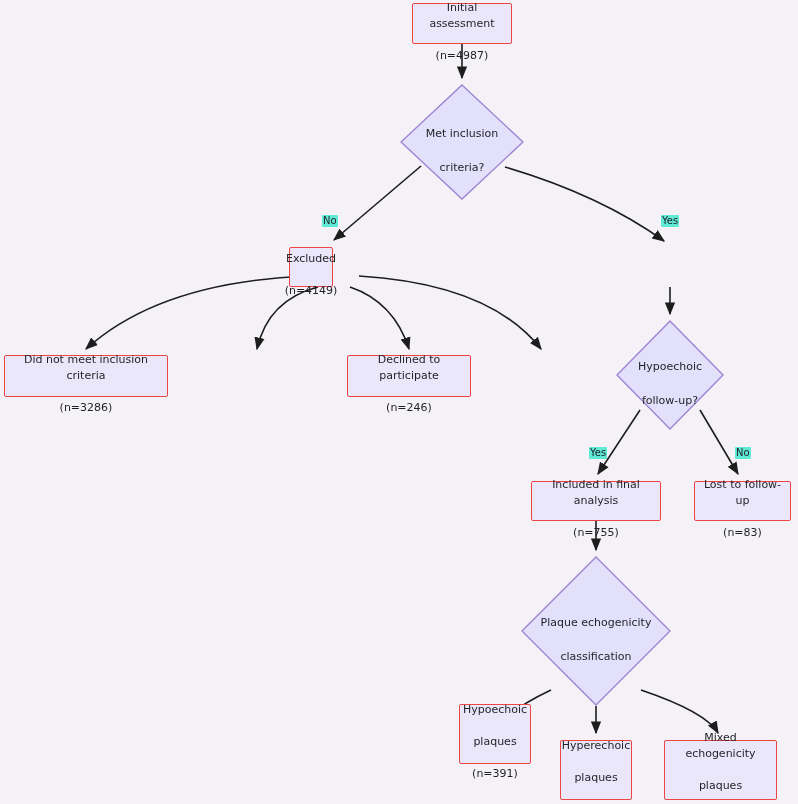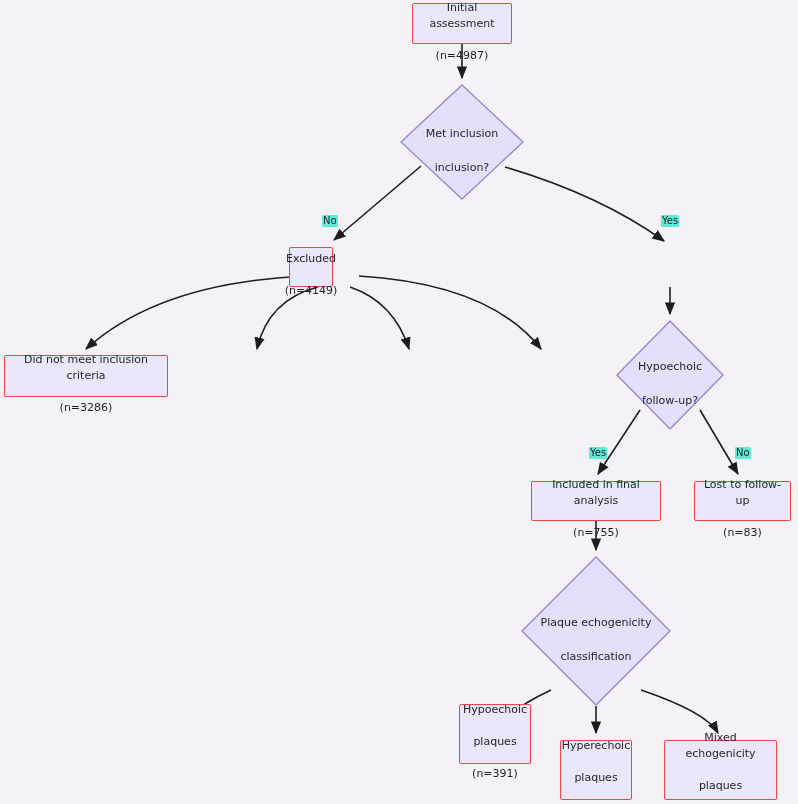--- a/index.html
+++ b/index.html
@@ -126,21 +126,21 @@
       <span>(n=4987)</span>
     </div>
   </div>
 
   <div class="node diamond" style="left:400px; top:84px; width:124px; height:116px;">
     <svg class="dshape" viewBox="0 0 124 116" preserveAspectRatio="none">
       <polygon points="62,1 123,58 62,115 1,58" fill="#e3e0fb" stroke="#9d85d4" stroke-width="1.4"></polygon>
     </svg>
     <div class="label">
       <span>Met inclusion</span><br>
-      <span>inclusion?</span>
+      <span>criteria?</span>
     </div>
   </div>
 
   <div class="edge-label" style="left:322px; top:215px;">No</div>
   <div class="edge-label" style="left:661px; top:215px;">Yes</div>
 
   <div class="node box" style="left:289px; top:247px; width:44px; height:40px;">
     <div class="label">
       <span>Excluded</span><br>
       <span>(n=4149)</span>
@@ -149,20 +149,26 @@
 
 
   <div class="node box" style="left:4px; top:355px; width:164px; height:42px;">
     <div class="label">
       <span>Did not meet inclusion criteria</span><br>
       <span>(n=3286)</span>
     </div>
   </div>
 
 
+  <div class="node box" style="left:347px; top:355px; width:124px; height:42px;">
+    <div class="label">
+      <span>Declined to participate</span><br>
+      <span>(n=246)</span>
+    </div>
+  </div>
 
 
   <div class="node diamond" style="left:616px; top:320px; width:108px; height:110px;">
     <svg class="dshape" viewBox="0 0 108 110" preserveAspectRatio="none">
       <polygon points="54,1 107,55 54,109 1,55" fill="#e3e0fb" stroke="#9d85d4" stroke-width="1.4"></polygon>
     </svg>
     <div class="label">
       <span>Hypoechoic</span><br>
       <span>follow-up?</span>
     </div>

